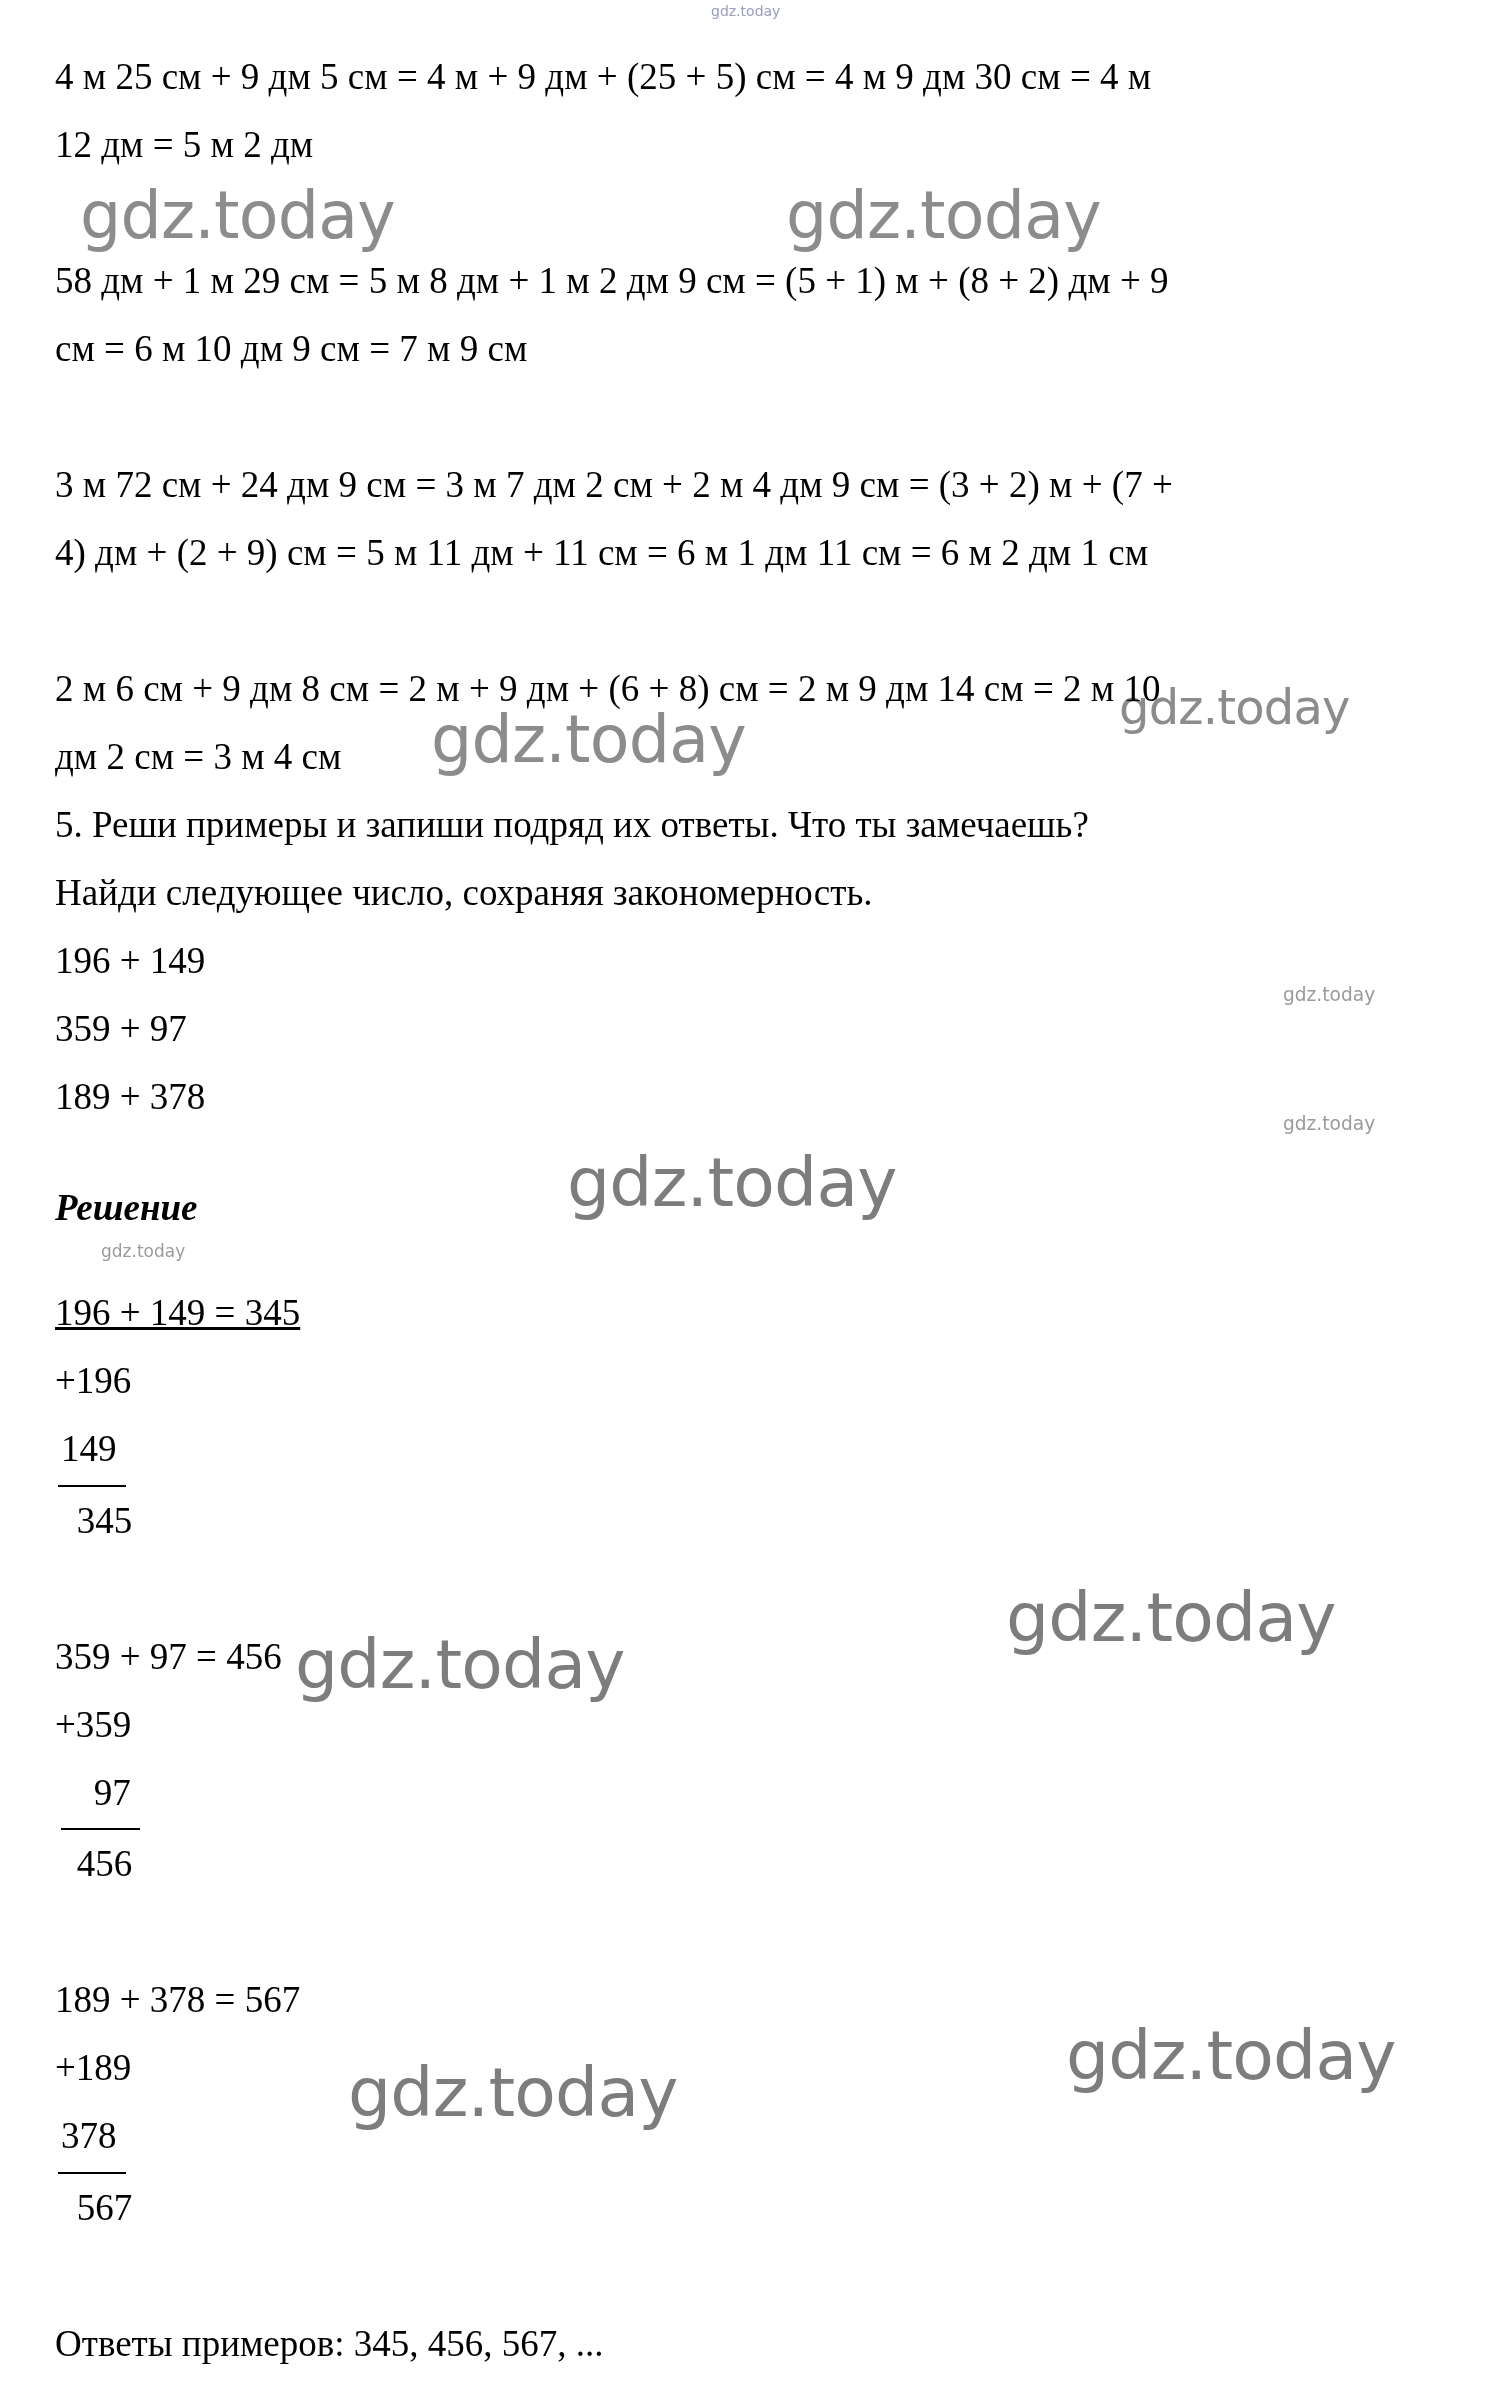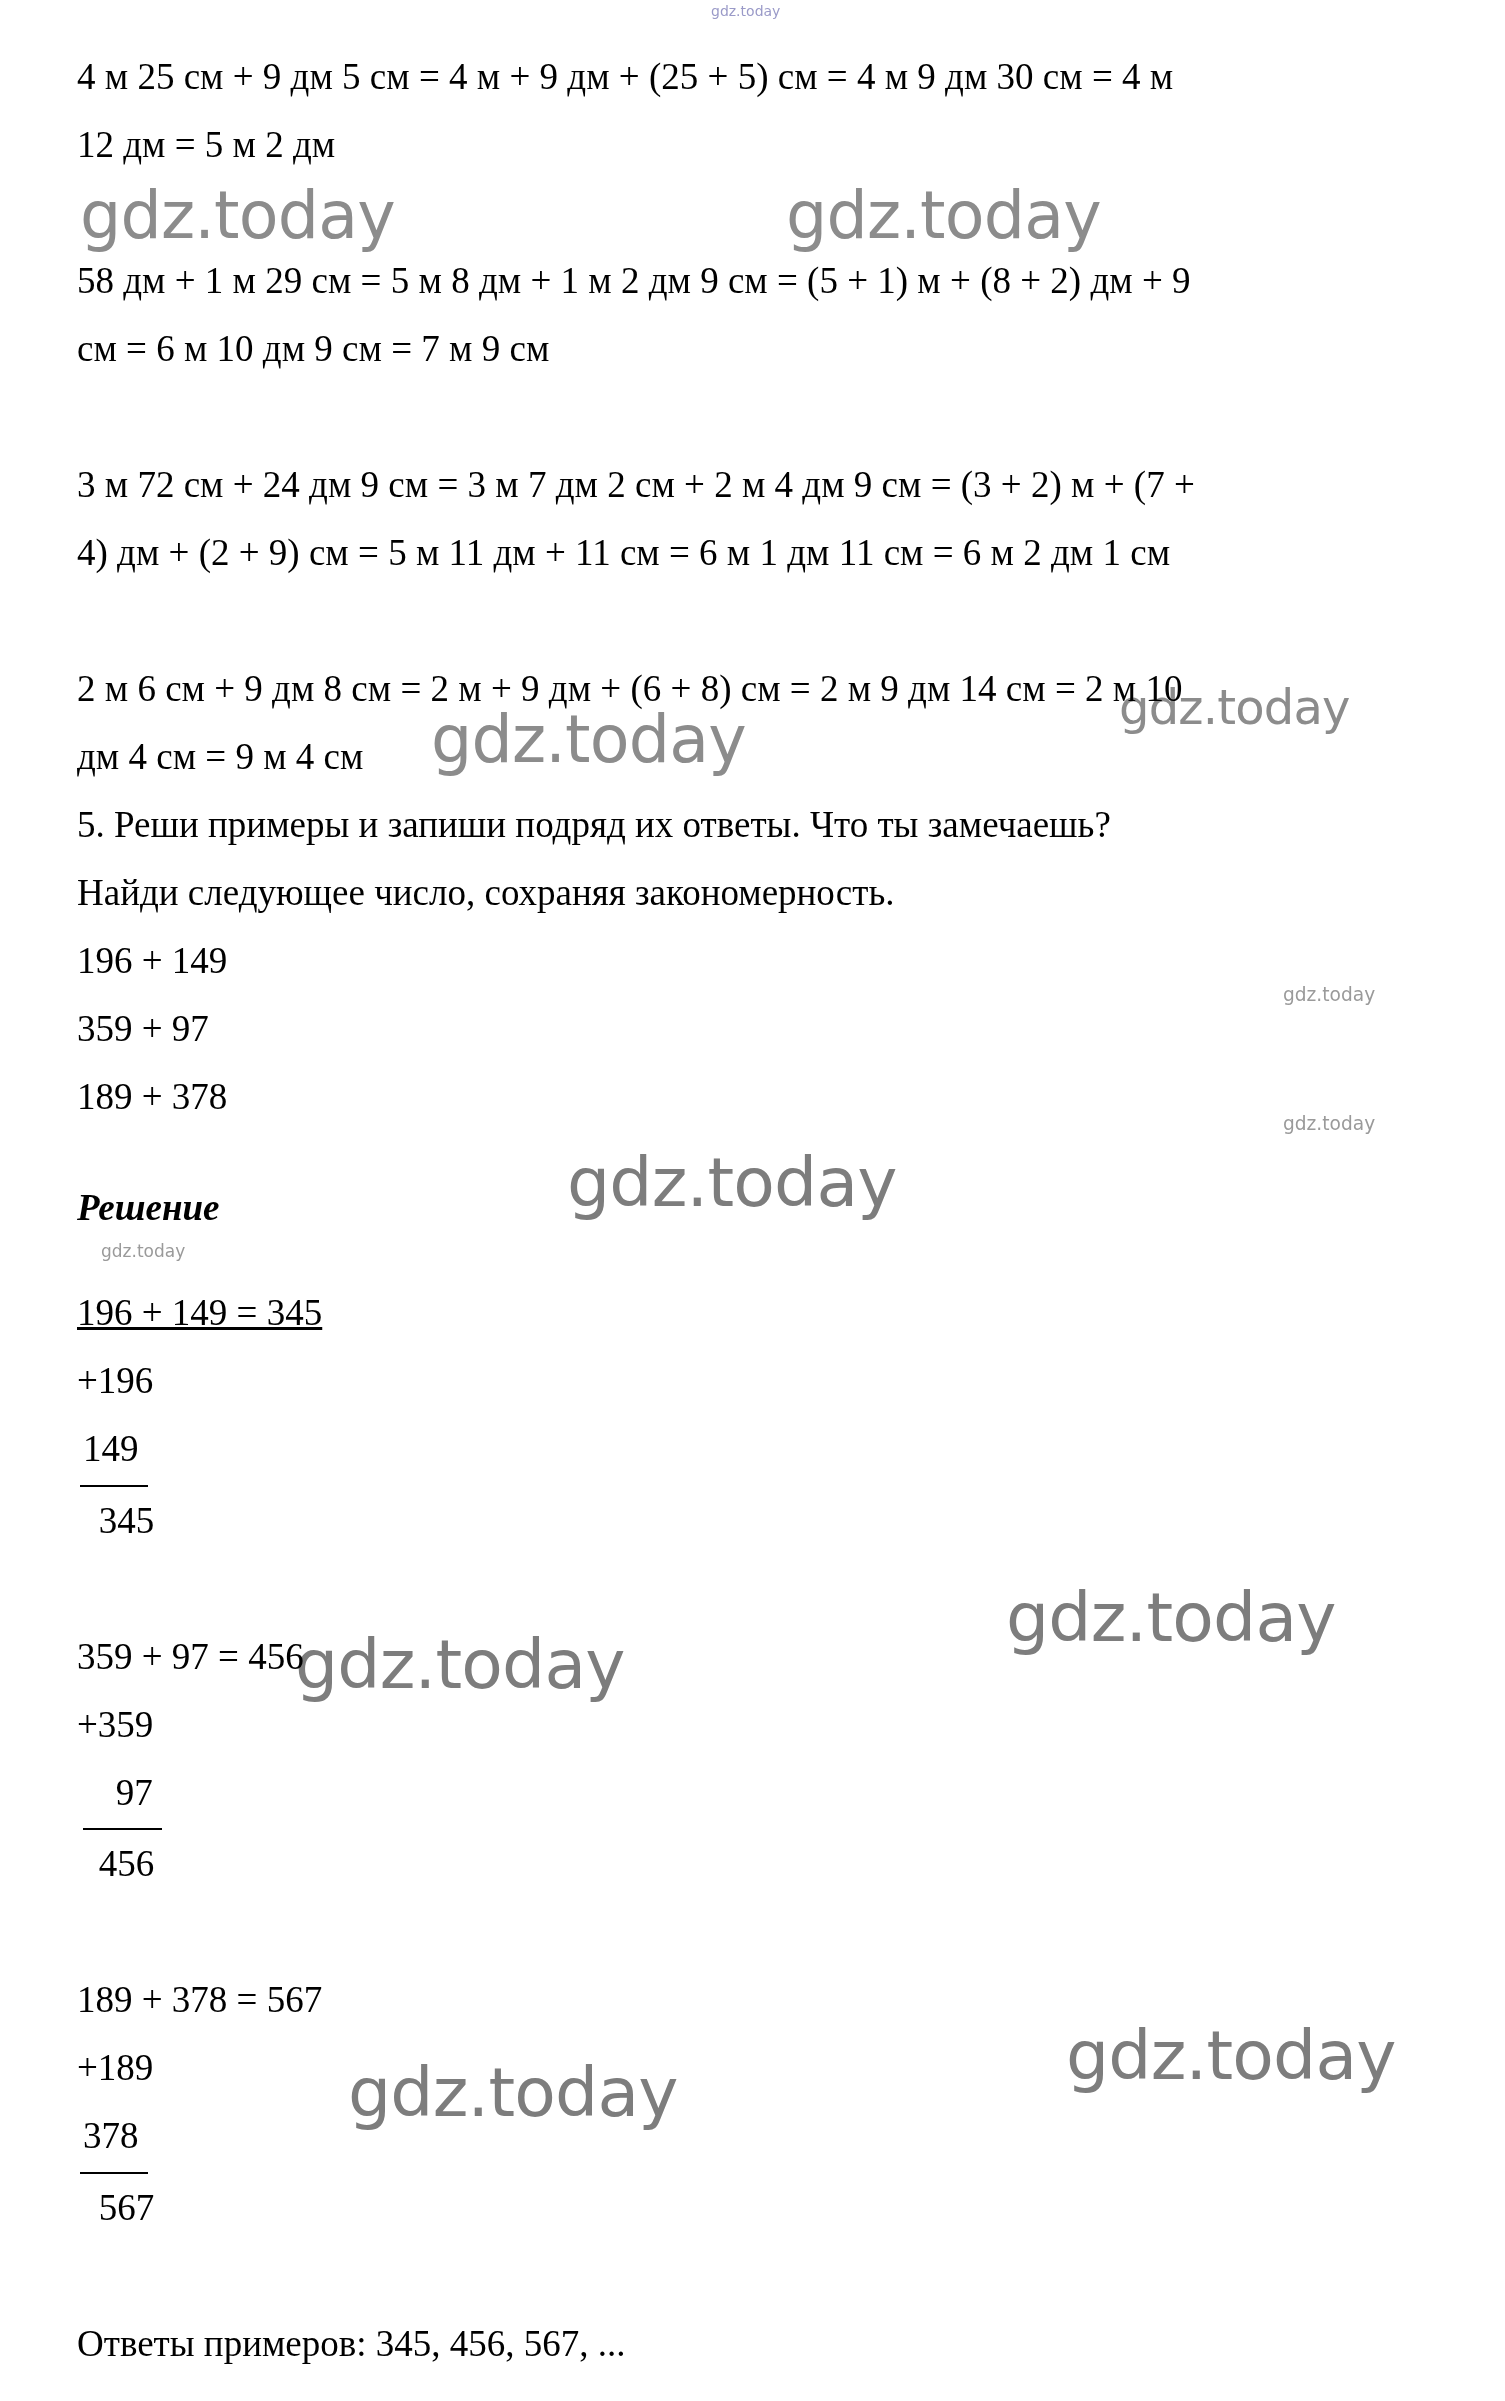--- a/index.html
+++ b/index.html
@@ -8,21 +8,21 @@
     width: 1482px;
     height: 2401px;
     background: #ffffff;
     overflow: hidden;
     font-family: "Liberation Serif", serif;
     font-size: 37px;
     color: #000000;
   }
   .content {
     position: relative;
-    padding: 43px 116px 0 77px;
+    padding: 43px 116px 0 55px;
     z-index: 2;
   }
   .line { line-height: 68px; white-space: nowrap; }
   .gap { height: 68px; }
 
   .heading-bold { font-weight: bold; margin-top: 43px; font-style: italic; }
   .sol-start { margin-top: 37px; text-decoration: underline; }
   .block-gap { margin-top: 68px; }
 
   .col-addend2 {
@@ -81,21 +81,21 @@
     <div class="line">см = 6 м 10 дм 9 см = 7 м 9 см</div>
 
     <div class="gap"></div>
 
     <div class="line">3 м 72 см + 24 дм 9 см = 3 м 7 дм 2 см + 2 м 4 дм 9 см = (3 + 2) м + (7 +</div>
     <div class="line">4) дм + (2 + 9) см = 5 м 11 дм + 11 см = 6 м 1 дм 11 см = 6 м 2 дм 1 см</div>
 
     <div class="gap"></div>
 
     <div class="line">2 м 6 см + 9 дм 8 см = 2 м + 9 дм + (6 + 8) см = 2 м 9 дм 14 см = 2 м 10</div>
-    <div class="line">дм 4 см = 9 м 4 см</div>
+    <div class="line">дм 2 см = 3 м 4 см</div>
 
     <div class="line">5. Реши примеры и запиши подряд их ответы. Что ты замечаешь?</div>
     <div class="line">Найди следующее число, сохраняя закономерность.</div>
 
     <div class="line">196 + 149</div>
     <div class="line">359 + 97</div>
     <div class="line">189 + 378</div>
 
     <div class="line heading-bold">Решение</div>
 

